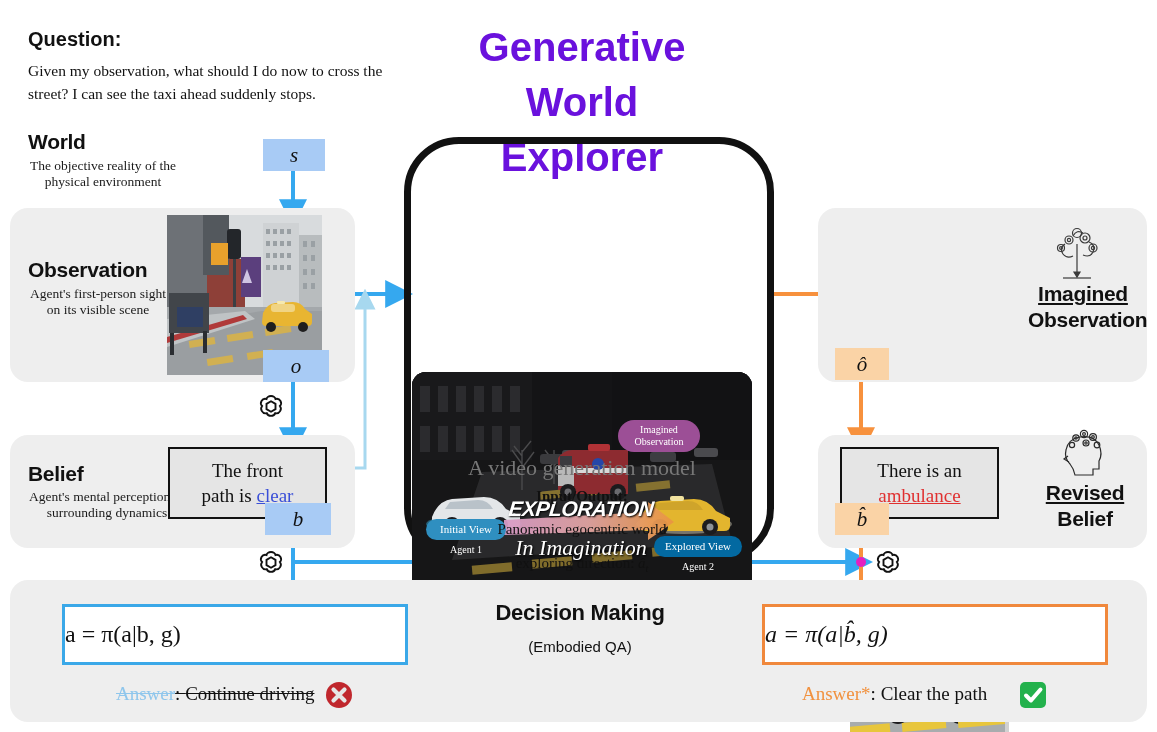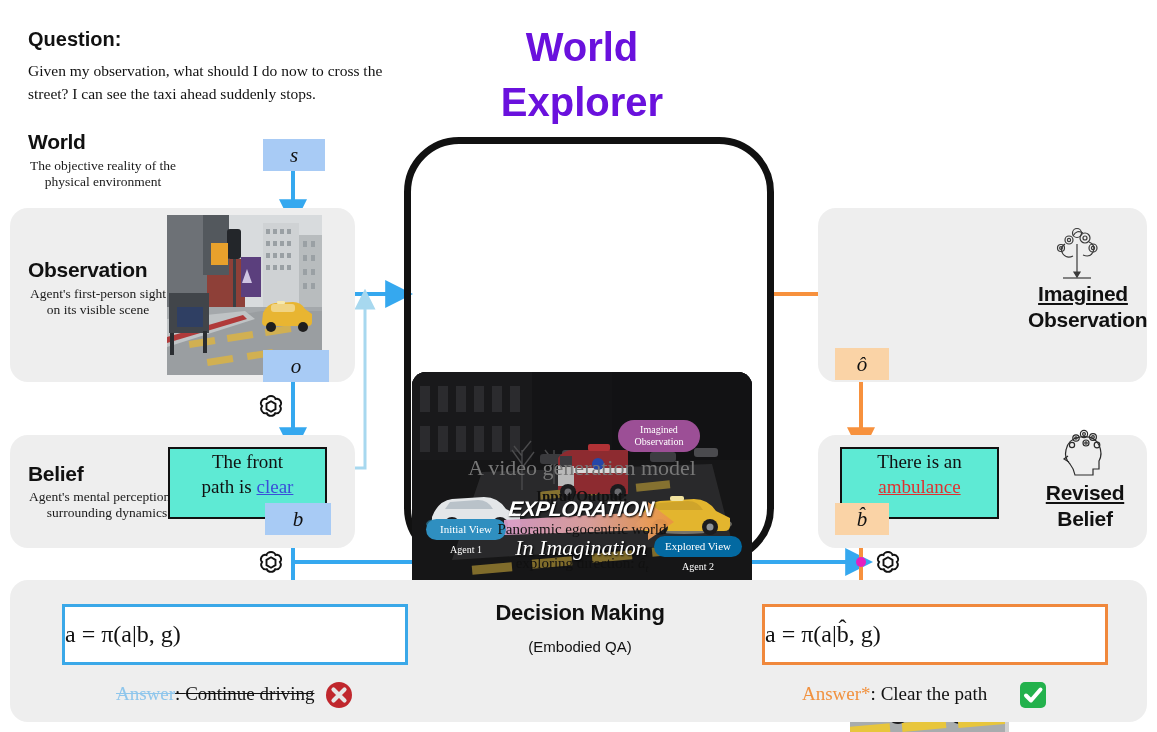--- a/index.html
+++ b/index.html
@@ -23,31 +23,31 @@
   
   #title{color:#6a11dd;font-weight:bold;font-size:40px;line-height:55px;text-align:center;width:360px;}
 
   
   .chip{display:flex;align-items:center;justify-content:center;
         font-family:"Liberation Serif",serif;font-style:italic;font-size:21px;color:#111;}
   .chip-blue{background:#a8cbf5;}
   .chip-orange{background:#fad3a6;}
 
   
-  .beliefbox{border:2.5px solid #111;background:#5eead4;display:flex;
+  .beliefbox{border:2.5px solid #111;background:#e5e5e5;display:flex;align-items:center;
              justify-content:center;text-align:center;
              font-family:"Liberation Serif",serif;font-size:19px;line-height:25px;}
   .u-blue{color:#3a4fd8;text-decoration:underline;}
   .u-red{color:#e03030;text-decoration:underline;}
 
   
   .eqbox{background:#fff;display:flex;align-items:center;justify-content:flex-start;
          font-family:"Liberation Serif",serif;font-size:24px;}
   .eq-blue{border:3px solid #3aa8e8;}
-  .eq-orange{border:3px solid #f0883c;}
+  .eq-orange{border:3px solid #f0883c;font-style:italic;}
 
   
   .photo{overflow:hidden;position:relative;}
 
   
   #video-card{border-radius:14px;overflow:hidden;position:relative;background:#0c0c0c;}
   .vlabel{position:absolute;border-radius:20px;color:#fff;text-align:center;
           font-family:"Liberation Serif",serif;}
   .agentlbl{position:absolute;color:#fff;font-family:"Liberation Serif",serif;font-size:10px;}
 
@@ -90,20 +90,21 @@
   <line x1="861" y1="533" x2="861" y2="600" stroke="#f7913d" stroke-width="4" marker-end="url(#ahO)"></line>
   <circle cx="861" cy="562" r="5" fill="#e520c0"></circle>
 </svg>
 
 <div class="abs" style="left:28px;top:28px;">
   <div id="q-label">Question:</div>
   <div id="q-text" style="margin-top:8px;">Given my observation, what should I do now to cross the street? I can see the taxi ahead suddenly stops.</div>
 </div>
 
 <div class="abs" id="title" style="left:402px;top:20px;">
+  <div>Generative</div>
   <div>World</div>
   <div>Explorer</div>
 </div>
 
 <div class="abs" style="left:28px;top:130px;">
   <div class="hd">World</div>
   <div class="sub" style="width:150px;margin-top:4px;">The objective reality of the physical environment</div>
 </div>
 <div class="abs chip chip-blue" style="left:263px;top:139px;width:62px;height:32px;">
   <span>s</span>

